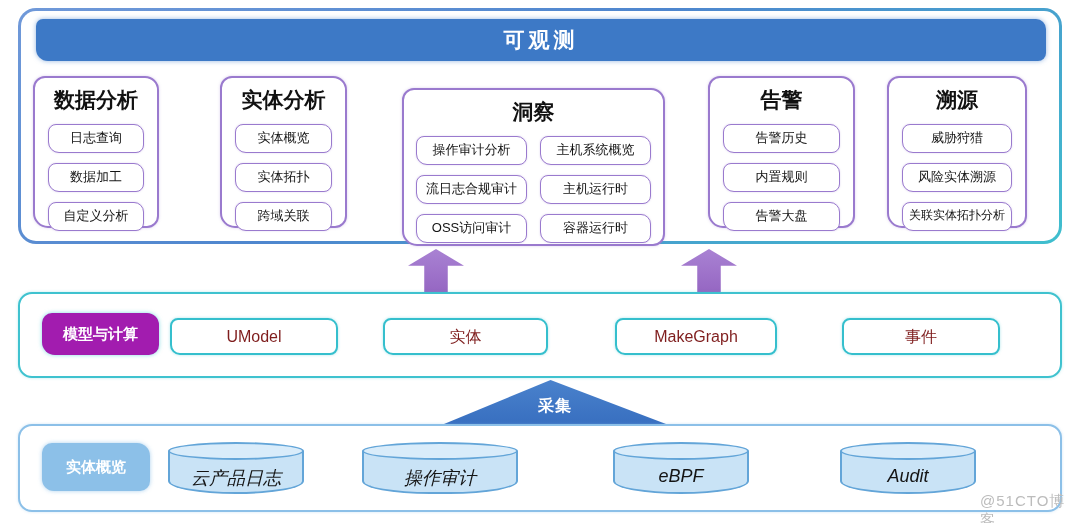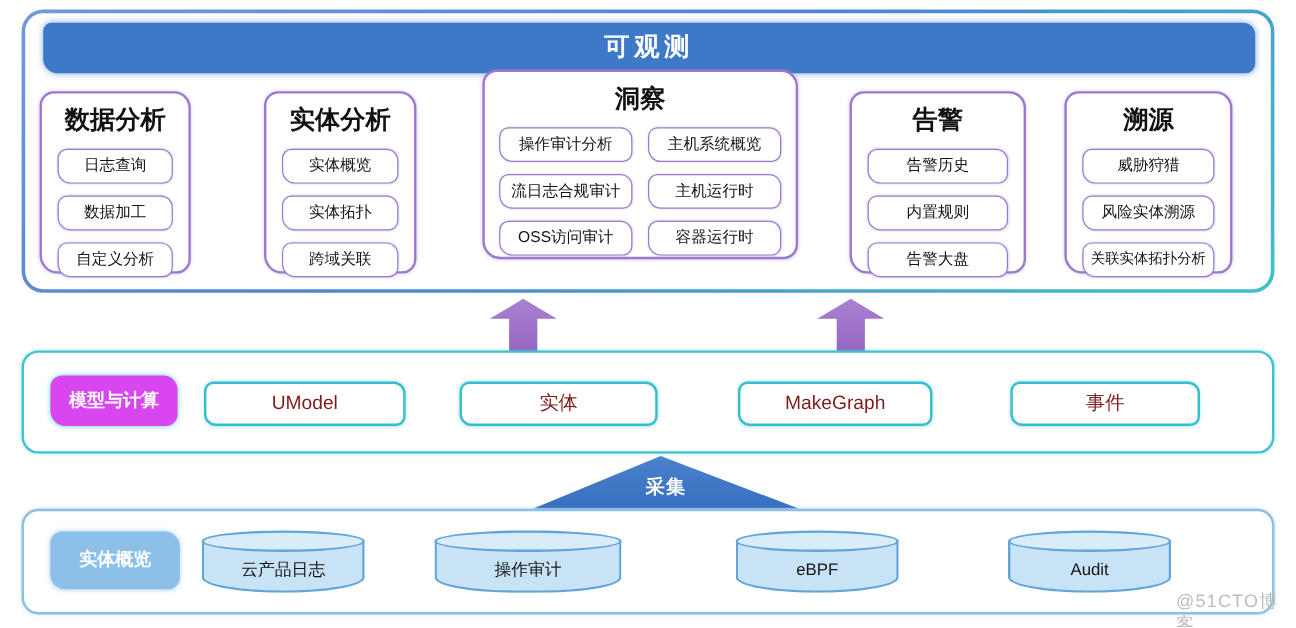--- a/index.html
+++ b/index.html
@@ -30,22 +30,22 @@
 
   
   .up-arrow{position:absolute;width:56px;height:44px;
     background:linear-gradient(180deg,#a982d3 0%,#9566c2 100%);
     clip-path:polygon(50% 0,100% 38%,71% 38%,71% 100%,29% 100%,29% 38%,0 38%);}
 
   
   .mid{position:absolute;left:18px;top:292px;width:1044px;height:86px;
     border:2px solid #3fc2cf;border-radius:14px;background:#fff;box-sizing:border-box;
     box-shadow:0 0 3px rgba(63,194,207,.35);}
-  .mid-label{position:absolute;left:22px;top:19px;width:106px;height:42px;
-    background:#d946ef;border-radius:10px 12px 10px 13px;color:#fff;font-weight:bold;
+  .mid-label{position:absolute;left:22px;top:19px;width:117px;height:42px;
+    background:#a21caf;border-radius:10px 12px 10px 13px;color:#fff;font-weight:bold;
     font-size:15px;text-align:center;line-height:42px;box-shadow:0 0 4px rgba(47,195,208,.6);}
   .teal-box{position:absolute;top:24px;height:37px;border:2px solid #35bfcd;
     border-radius:8px 10px 8px 10px;background:#fff;box-sizing:border-box;
     font-size:16px;text-align:center;line-height:33px;color:#7f1d1d;
     box-shadow:0 0 3px rgba(53,191,205,.4);}
 
   
   .collect-arrow{position:absolute;left:444px;top:380px;width:222px;height:44px;
     background:linear-gradient(180deg,#4a82cc,#386fc0);
     clip-path:polygon(48% 0,100% 100%,0 100%);}
@@ -59,21 +59,21 @@
   .bottom-label{position:absolute;left:22px;top:17px;width:108px;height:48px;
     background:#8cc0e8;border-radius:10px 13px 10px 12px;color:#fff;font-weight:bold;
     font-size:15px;text-align:center;line-height:48px;box-shadow:0 0 4px rgba(140,192,232,.7);}
   .cyl{position:absolute;top:16px;width:136px;height:52px;}
   .cyl-body{position:absolute;left:0;right:0;top:9px;bottom:0;background:#c9e3f6;
     border:2px solid #63a5d8;border-top:none;box-sizing:border-box;
     border-radius:0 0 68px 68px / 0 0 13px 13px;}
   .cyl-top{position:absolute;left:0;right:0;top:0;height:18px;background:#d9ecfa;
     border:2px solid #63a5d8;box-sizing:border-box;border-radius:50%;}
   .cyl-label{position:absolute;left:0;right:0;top:24px;text-align:center;
-    font-size:14px;color:#141414;white-space:nowrap;}
+    font-size:18px;color:#141414;white-space:nowrap;font-style:italic;}
 
   .watermark{position:absolute;left:980px;top:492px;font-size:15px;color:#bcbcbc;letter-spacing:1px;}
 </style>
 </head>
 <body>
 
 <div class="stage">
 
   <div class="obs-wrap">
     <div class="obs-inner">
@@ -90,21 +90,21 @@
 
       <div class="cat" style="left:199px;width:127px;">
         <div class="cat-title">实体分析</div>
         <div class="cat-items">
           <div class="pill">实体概览</div>
           <div class="pill">实体拓扑</div>
           <div class="pill">跨域关联</div>
         </div>
       </div>
 
-      <div class="cat" style="left:381px;width:263px;top:47px;height:158px;">
+      <div class="cat" style="left:381px;width:263px;top:77px;height:158px;">
         <div class="cat-title">洞察</div>
         <div class="cat-grid">
           <div class="pill">操作审计分析</div>
           <div class="pill">流日志合规审计</div>
           <div class="pill">OSS访问审计</div>
           <div class="pill">主机系统概览</div>
           <div class="pill">主机运行时</div>
           <div class="pill">容器运行时</div>
         </div>
       </div>

